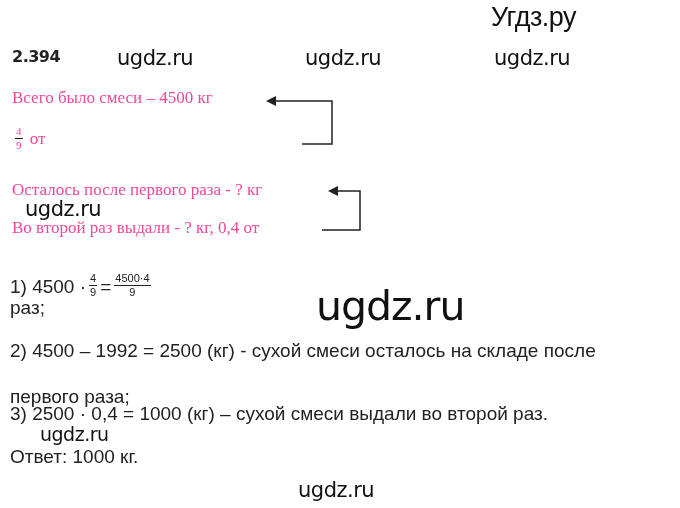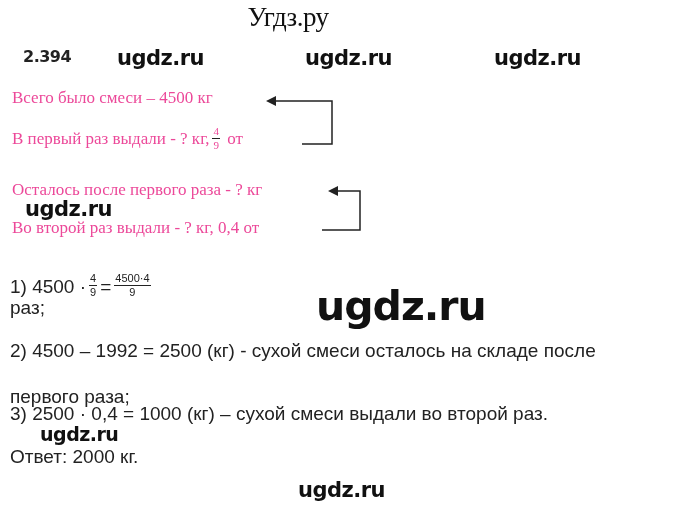--- a/index.html
+++ b/index.html
@@ -1,42 +1,42 @@
 <!DOCTYPE html>
 <html><head>
 <meta charset="utf-8">
 <style>
   html, body { margin: 0; padding: 0; background: #ffffff; }
   body { width: 680px; height: 508px; position: relative; overflow: hidden; color: #1a1a1a; }
   .abs { position: absolute; white-space: nowrap; }
-  .site-title { left: 0; width: 576px; top: 2px; text-align: center; font-family: Liberation Serif, serif; font-size: 27px; color: #111; letter-spacing: -0.5px; }
-  .wm { font-family: "DejaVu Sans", sans-serif; font-weight: bold; color: #111; letter-spacing: -0.5px; }
+  .site-title { left: 0; width: 576px; top: 2px; text-align: right; font-family: Liberation Sans, sans-serif; font-size: 27px; color: #111; letter-spacing: -0.5px; }
+  .wm { font-family: "DejaVu Sans", sans-serif; font-weight: normal; color: #111; letter-spacing: -0.5px; }
   .wm-s { font-size: 21px; }
   .wm-big { font-size: 41px; letter-spacing: -1px; }
-  .num { font-family: "DejaVu Sans", sans-serif; font-weight: bold; font-size: 16px; color: #222; left: 23px; top: 47px; letter-spacing: -0.5px; }
+  .num { font-family: "DejaVu Sans", sans-serif; font-weight: bold; font-size: 16px; color: #222; left: 12px; top: 47px; letter-spacing: -0.5px; }
   .serif { font-family: Liberation Serif, serif; font-size: 17px; color: #ec4899; }
   .sans { font-family: "Liberation Sans", sans-serif; font-size: 19px; color: #222; }
   .frac { display: inline-block; vertical-align: middle; text-align: center; font-size: 11px; line-height: 11px; margin: 0 3px; position: relative; top: -2px; }
   .frac .n { display: block; border-bottom: 1px solid #222; padding: 0 1px 1px; }
   .frac .d { display: block; padding-top: 1px; }
   svg.arrows { position: absolute; left: 0; top: 0; }
 </style>
 </head>
 <body>
 
 <div class="abs site-title">Угдз.ру</div>
 
 <div class="abs num">2.394</div>
 <div class="abs wm wm-s" style="left:117px;top:46px;">ugdz.ru</div>
 <div class="abs wm wm-s" style="left:305px;top:46px;">ugdz.ru</div>
 <div class="abs wm wm-s" style="left:494px;top:46px;">ugdz.ru</div>
 
 <div class="abs serif" style="left:12px;top:88px;">Всего было смеси – 4500 кг</div>
 <div class="abs serif" style="left:12px;top:128px;">
-  <span>В первый раз выдали - ? кг,</span><span class="frac"><span class="n">4</span><span class="d">9</span></span> <span>от</span>
+  <span class="frac"><span class="n">4</span><span class="d">9</span></span> <span>от</span>
 </div>
 
 <div class="abs serif" style="left:12px;top:180px;">Осталось после первого раза - ? кг</div>
 <div class="abs wm wm-s" style="left:25px;top:197px;">ugdz.ru</div>
 <div class="abs serif" style="left:12px;top:218px;">Во второй раз выдали - ? кг, 0,4 от</div>
 
 <svg class="arrows" width="680" height="508">
   <g>
     <polyline points="302,144 332,144 332,101 274,101" fill="none" stroke="#222" stroke-width="1.5"></polyline>
     <polygon points="266,101 276,96 276,106" fill="#222"></polygon>
@@ -51,15 +51,15 @@
   <span>1) 4500 ·</span><span class="frac"><span class="n">4</span><span class="d">9</span></span><span>=</span><span class="frac"><span class="n">4500·4</span><span class="d">9</span></span> 
 </div>
 <div class="abs sans" style="left:10px;top:297px;">раз;</div>
 <div class="abs wm wm-big" style="left:316px;top:282px;">ugdz.ru</div>
 
 <div class="abs sans" style="left:10px;top:340px;">2) 4500 – 1992 = 2500 (кг) - сухой смеси осталось на складе после</div>
 <div class="abs sans" style="left:10px;top:386px;">первого раза;</div>
 
 <div class="abs sans" style="left:10px;top:403px;">3) 2500 · 0,4 = 1000 (кг) – сухой смеси выдали во второй раз.</div>
 <div class="abs wm wm-s" style="left:40px;top:423px;font-size:19px;">ugdz.ru</div>
-<div class="abs sans" style="left:10px;top:446px;">Ответ: 2000 кг.</div>
+<div class="abs sans" style="left:10px;top:446px;">Ответ: 1000 кг.</div>
 
 <div class="abs wm wm-s" style="left:298px;top:478px;">ugdz.ru</div>
 
 </body></html>

